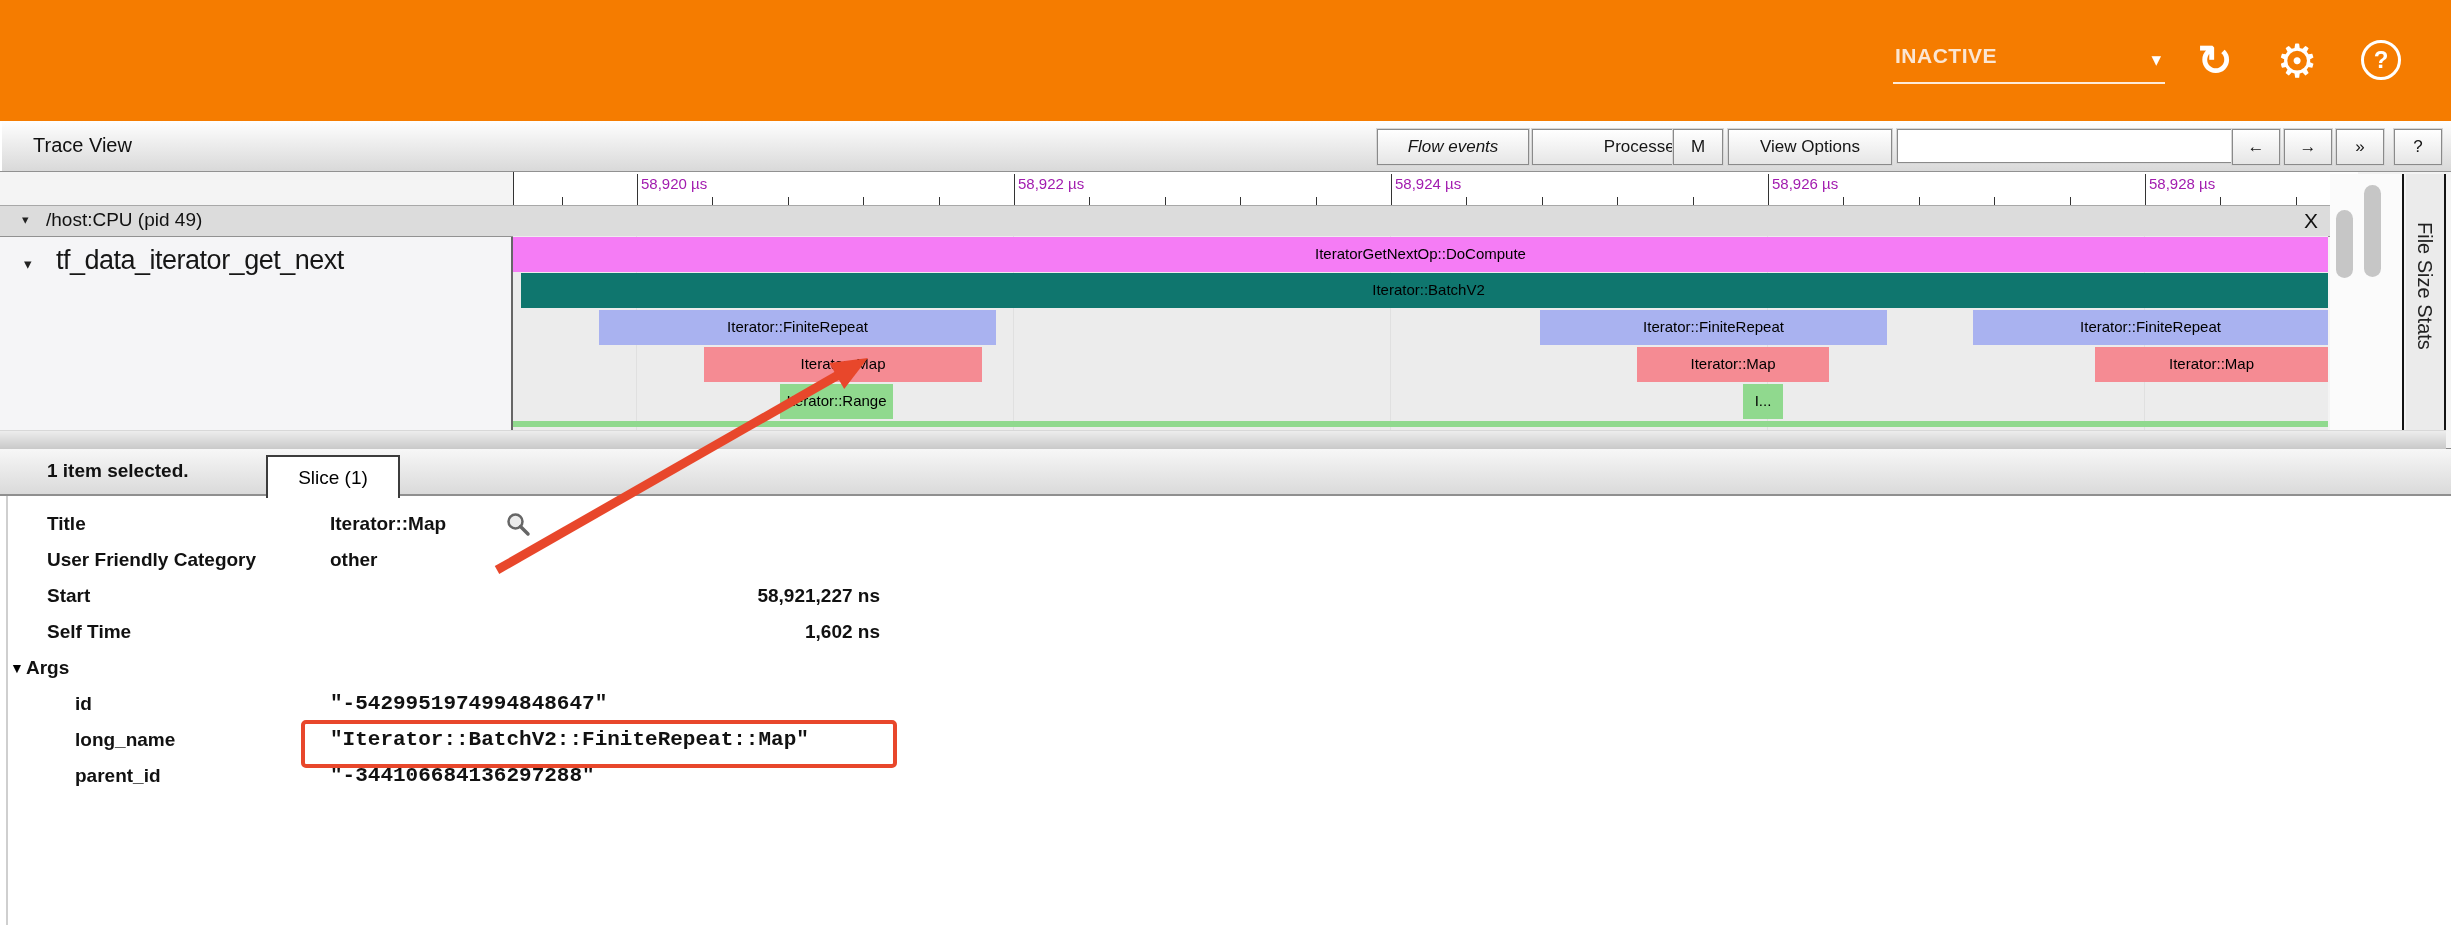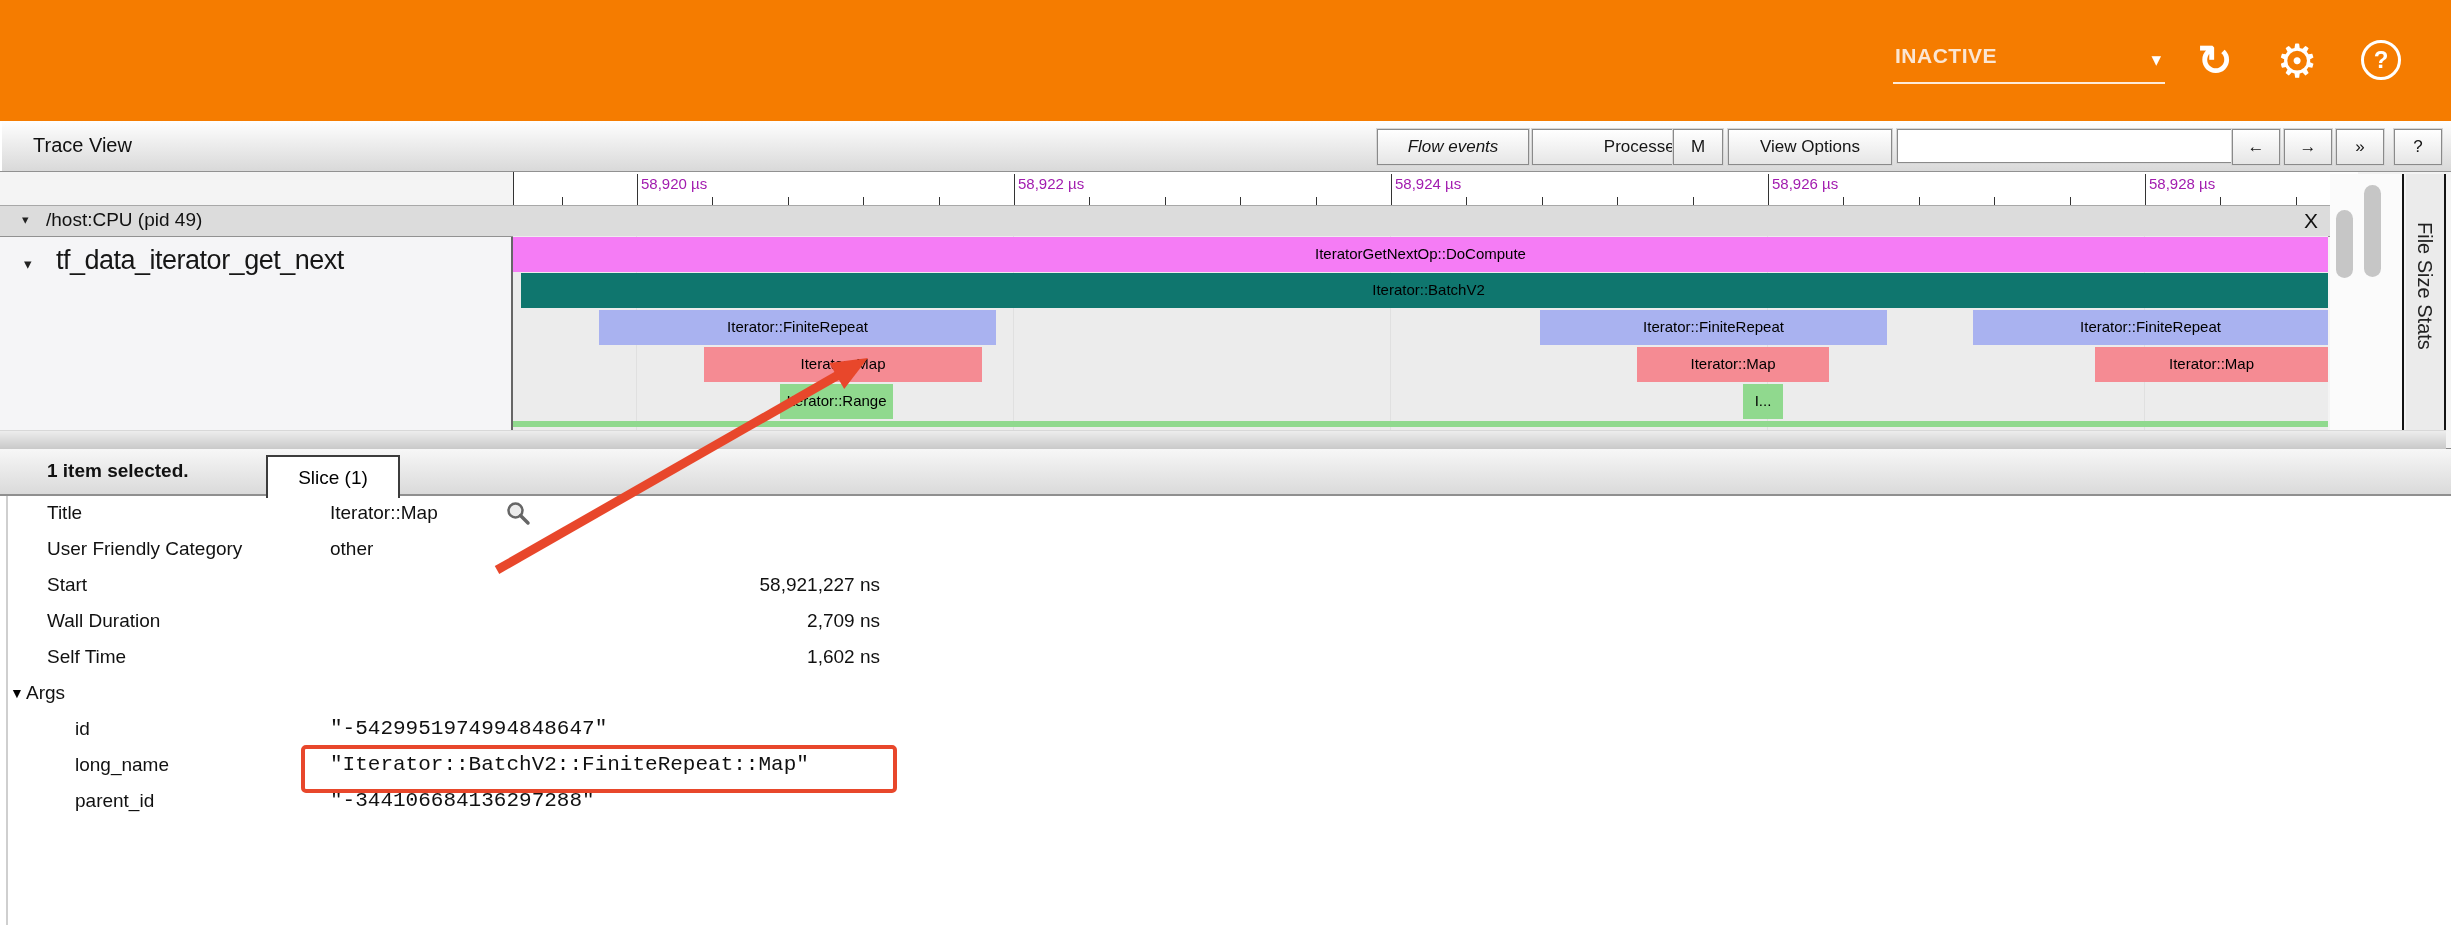--- a/index.html
+++ b/index.html
@@ -64,21 +64,21 @@
 
   
   .details{position:absolute;left:0;top:449px;width:2451px;height:487px;background:#fff;}
   .details .gutter{position:absolute;left:6px;top:6px;width:2px;height:470px;background:#cfcfcf;}
   .dheader{position:absolute;left:0;top:0;width:2451px;height:45px;
       background:linear-gradient(#f7f7f7,#dadada);border-bottom:2px solid #8f8f8f;}
   .dheader .sel{position:absolute;left:47px;top:11px;font-size:19px;font-weight:700;color:#111;}
   .dtab{position:absolute;left:266px;top:6px;width:130px;height:41px;background:#fff;
       border:2px solid #3c3c3c;border-bottom:none;font-size:19px;text-align:center;
       line-height:41px;z-index:3;cursor:pointer;}
-  .dbody{position:absolute;left:0;top:47px;width:2451px;}
+  .dbody{position:absolute;left:0;top:47px;width:2451px;padding-top:11px;font-weight:bold;}
   .drow{position:relative;height:36px;}
   .drow .dl{position:absolute;left:47px;top:6px;font-size:19px;color:#111;}
   .drow .dl.arg{left:75px;}
   .drow .dv{position:absolute;left:330px;top:6px;font-size:19px;color:#111;white-space:nowrap;}
   .drow .dv.num{left:330px;width:550px;text-align:right;}
   .drow .dv.mono{font-family:"Liberation Mono","DejaVu Sans Mono",monospace;font-size:21px;top:5px;}
   .drow .mag{position:absolute;left:505px;top:4px;cursor:pointer;}
   .args-head{position:relative;height:36px;}
   .args-head .tri{position:absolute;left:10px;top:9px;font-size:14px;cursor:pointer;}
   .args-head .dl{position:absolute;left:26px;top:6px;font-size:19px;color:#111;}
@@ -198,24 +198,20 @@
         </div>
         <div class="drow">
           <span class="dl">User Friendly Category</span>
           <span class="dv">other</span>
         </div>
         <div class="drow">
           <span class="dl">Start</span>
           <span class="dv num">58,921,227 ns</span>
         </div>
         <div class="drow">
-          <span class="dl">Wall Duration</span>
-          <span class="dv num">2,709 ns</span>
-        </div>
-        <div class="drow">
           <span class="dl">Self Time</span>
           <span class="dv num">1,602 ns</span>
         </div>
         <div class="args-head">
           <span class="tri">▼</span>
           <span class="dl">Args</span>
         </div>
         <div class="drow">
           <span class="dl arg">id</span>
           <span class="dv mono">"-5429951974994848647"</span>

